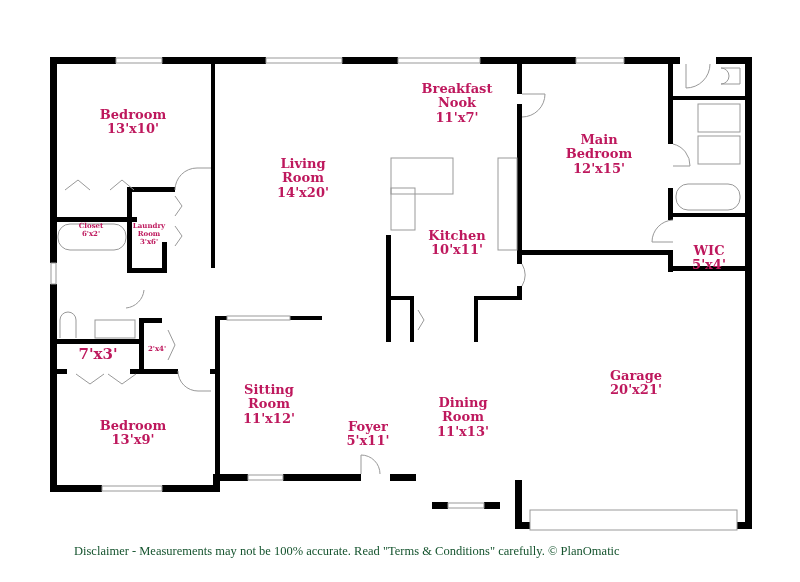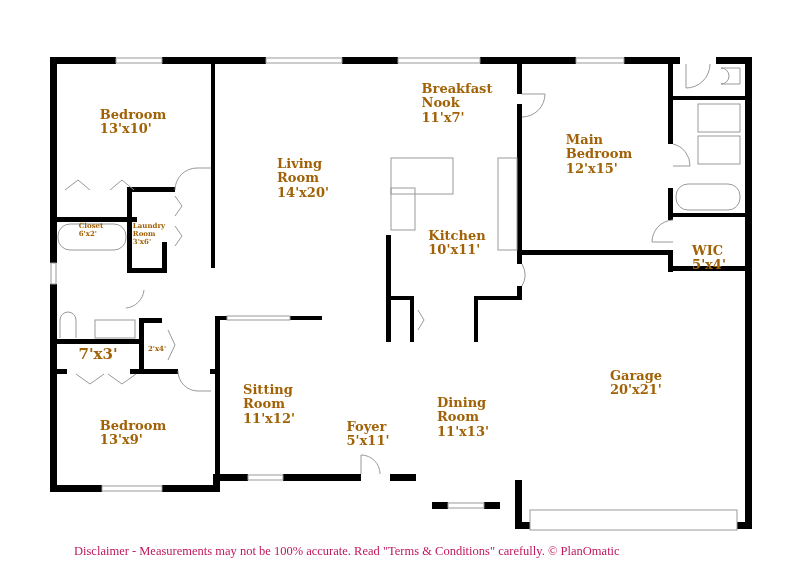--- a/index.html
+++ b/index.html
@@ -1,22 +1,22 @@
 <!DOCTYPE html>
 <html><head>
 <meta charset="utf-8">
 <style>
   html,body{margin:0;padding:0;background:#fff;}
   body{width:800px;height:582px;position:relative;overflow:hidden;font-family:"DejaVu Serif","Liberation Serif",serif;}
   #plan{position:absolute;left:0;top:0;}
-  .lbl{position:absolute;text-align:left;font-weight:bold;color:#a16207;line-height:1.1;transform:translateX(-50%);white-space:nowrap;}
+  .lbl{position:absolute;text-align:center;font-weight:bold;color:#be185d;line-height:1.1;transform:translateX(-50%);white-space:nowrap;}
   .lg{font-size:13px;}
   .sm{font-size:7px;line-height:1.15;}
   .md{font-size:15px;}
-  #disclaimer{position:absolute;left:74px;top:544px;font-family:"Liberation Serif","DejaVu Serif",serif;font-size:12.5px;color:#be185d;white-space:nowrap;}
+  #disclaimer{position:absolute;left:74px;top:544px;font-family:"Liberation Serif","DejaVu Serif",serif;font-size:12.5px;color:#14532d;white-space:nowrap;}
 </style>
 </head>
 <body>
 
 <svg id="plan" width="800" height="582" viewBox="0 0 800 582">
   <g fill="#000">
 
     <rect x="50" y="57" width="66" height="7"></rect>
     <rect x="162" y="57" width="104" height="7"></rect>
     <rect x="342" y="57" width="56" height="7"></rect>

